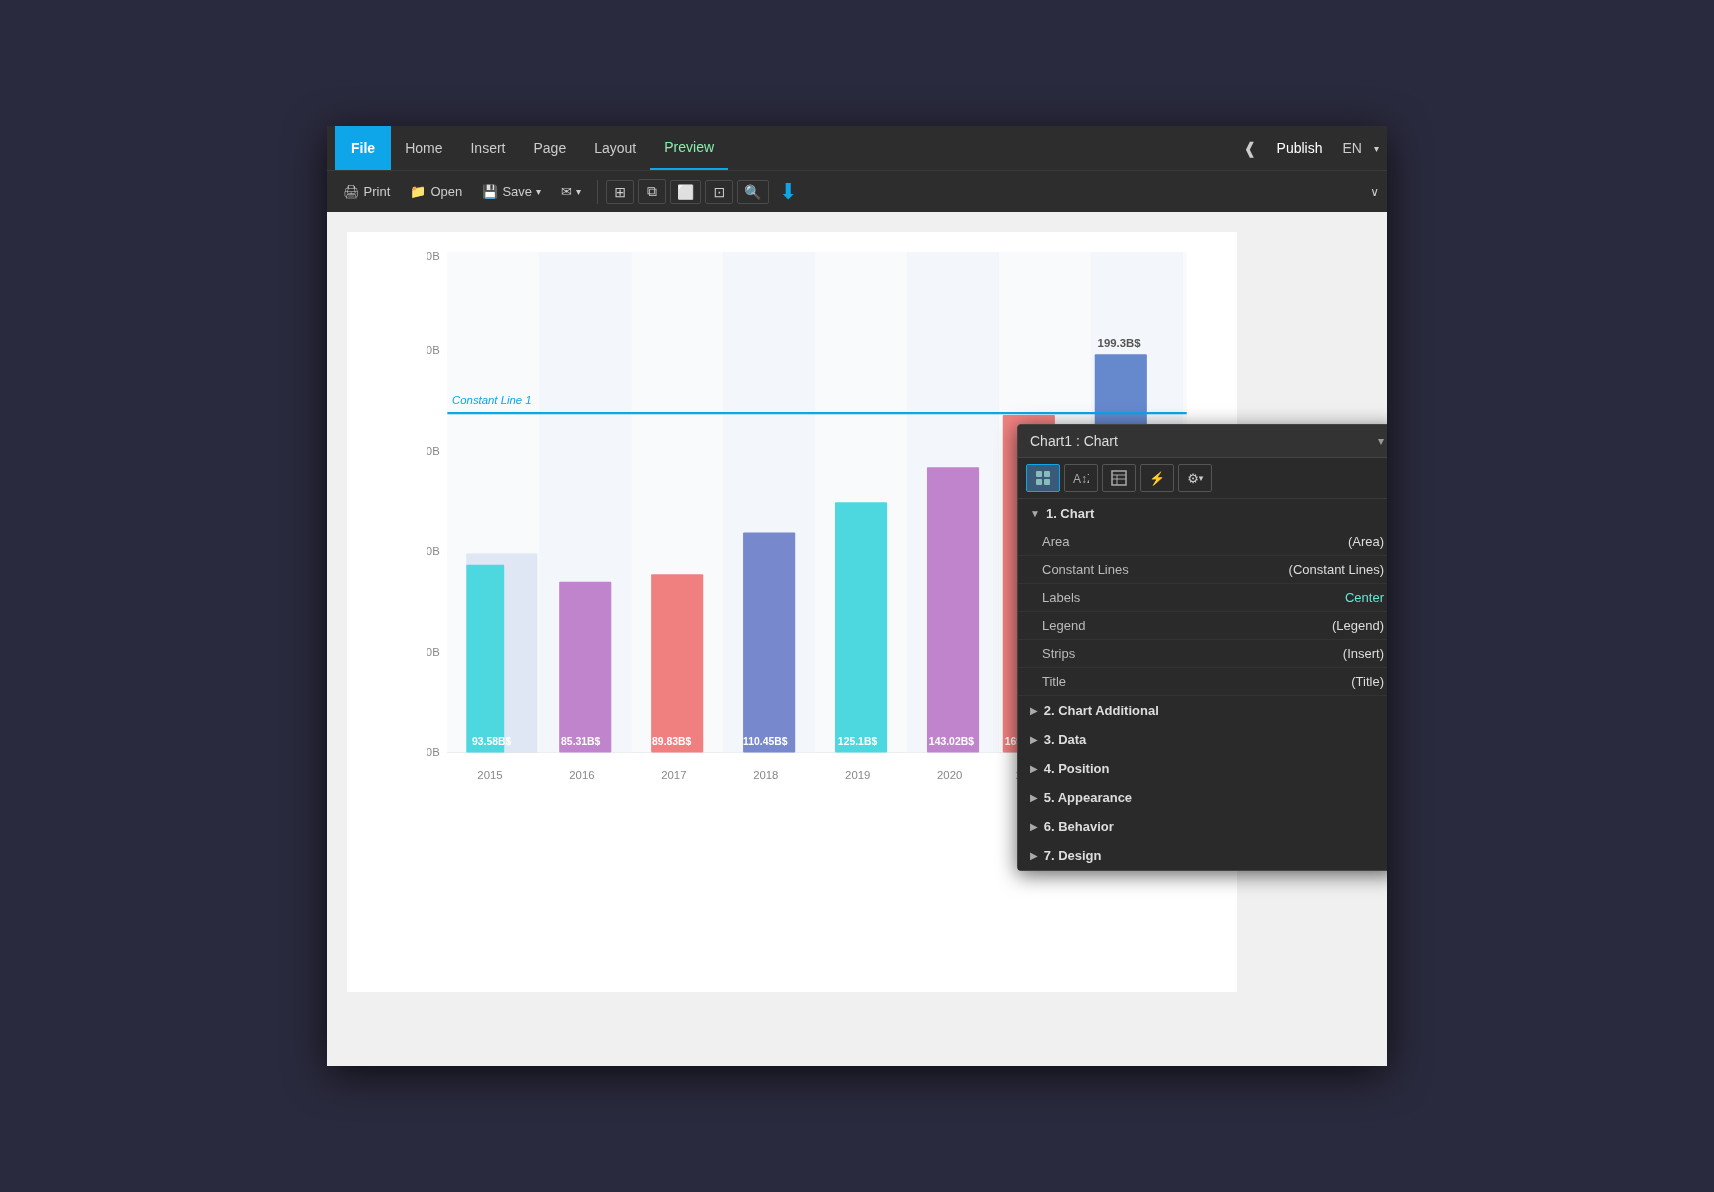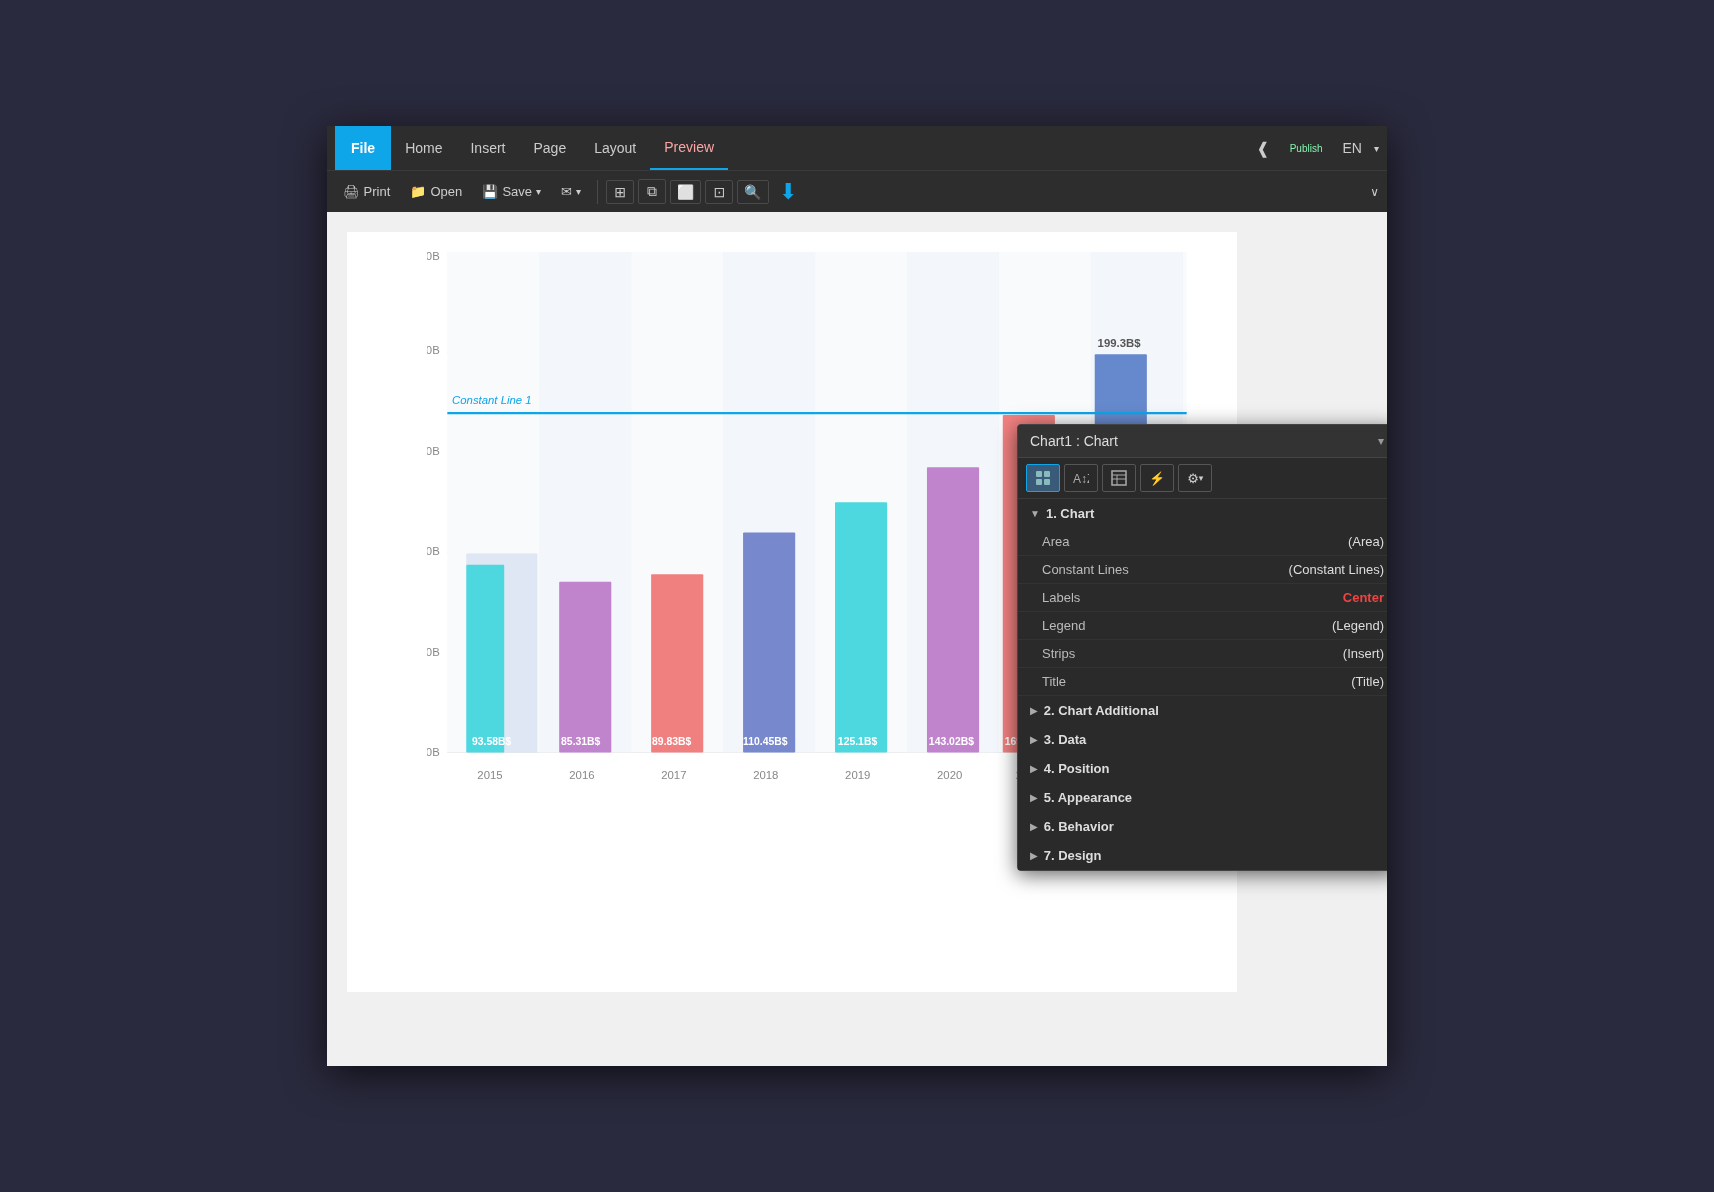--- a/index.html
+++ b/index.html
@@ -48,36 +48,36 @@
     .menu-item {
       color: #ccc;
       padding: 6px 14px;
       font-size: 14px;
       cursor: pointer;
       height: 44px;
       display: flex;
       align-items: center;
     }
     .menu-item.active {
-      color: #fca5a5;
+      color: #86efac;
       border-bottom: 2px solid #0ea5e9;
     }
     .menu-spacer { flex: 1; }
     .menu-right {
       display: flex;
       align-items: center;
       gap: 12px;
       color: #ccc;
       font-size: 14px;
     }
     .publish-btn {
       background: transparent;
-      color: #86efac;
+      color: #ffffff;
       border: none;
-      font-size: 10px;
+      font-size: 14px;
       cursor: pointer;
       padding: 4px 8px;
     }
     
     .toolbar {
       display: flex;
       align-items: center;
       background: #2d2d2d;
       height: 42px;
       padding: 0 8px;
@@ -244,21 +244,21 @@
     .prop-name {
       color: #bbb;
       font-size: 13px;
       flex: 1;
     }
     .prop-value {
       color: #ddd;
       font-size: 13px;
       font-weight: 500;
     }
-    .prop-value.bold { font-weight: 700; color: #ef4444; }
+    .prop-value.bold { font-weight: 400; color: #5eead4; }
   </style>
 </head>
 <body>
 
 <div class="app-window">
 
   <div class="menu-bar">
     <button class="menu-file">File</button>
     <div class="menu-item">Home</div>
     <div class="menu-item">Insert</div>

